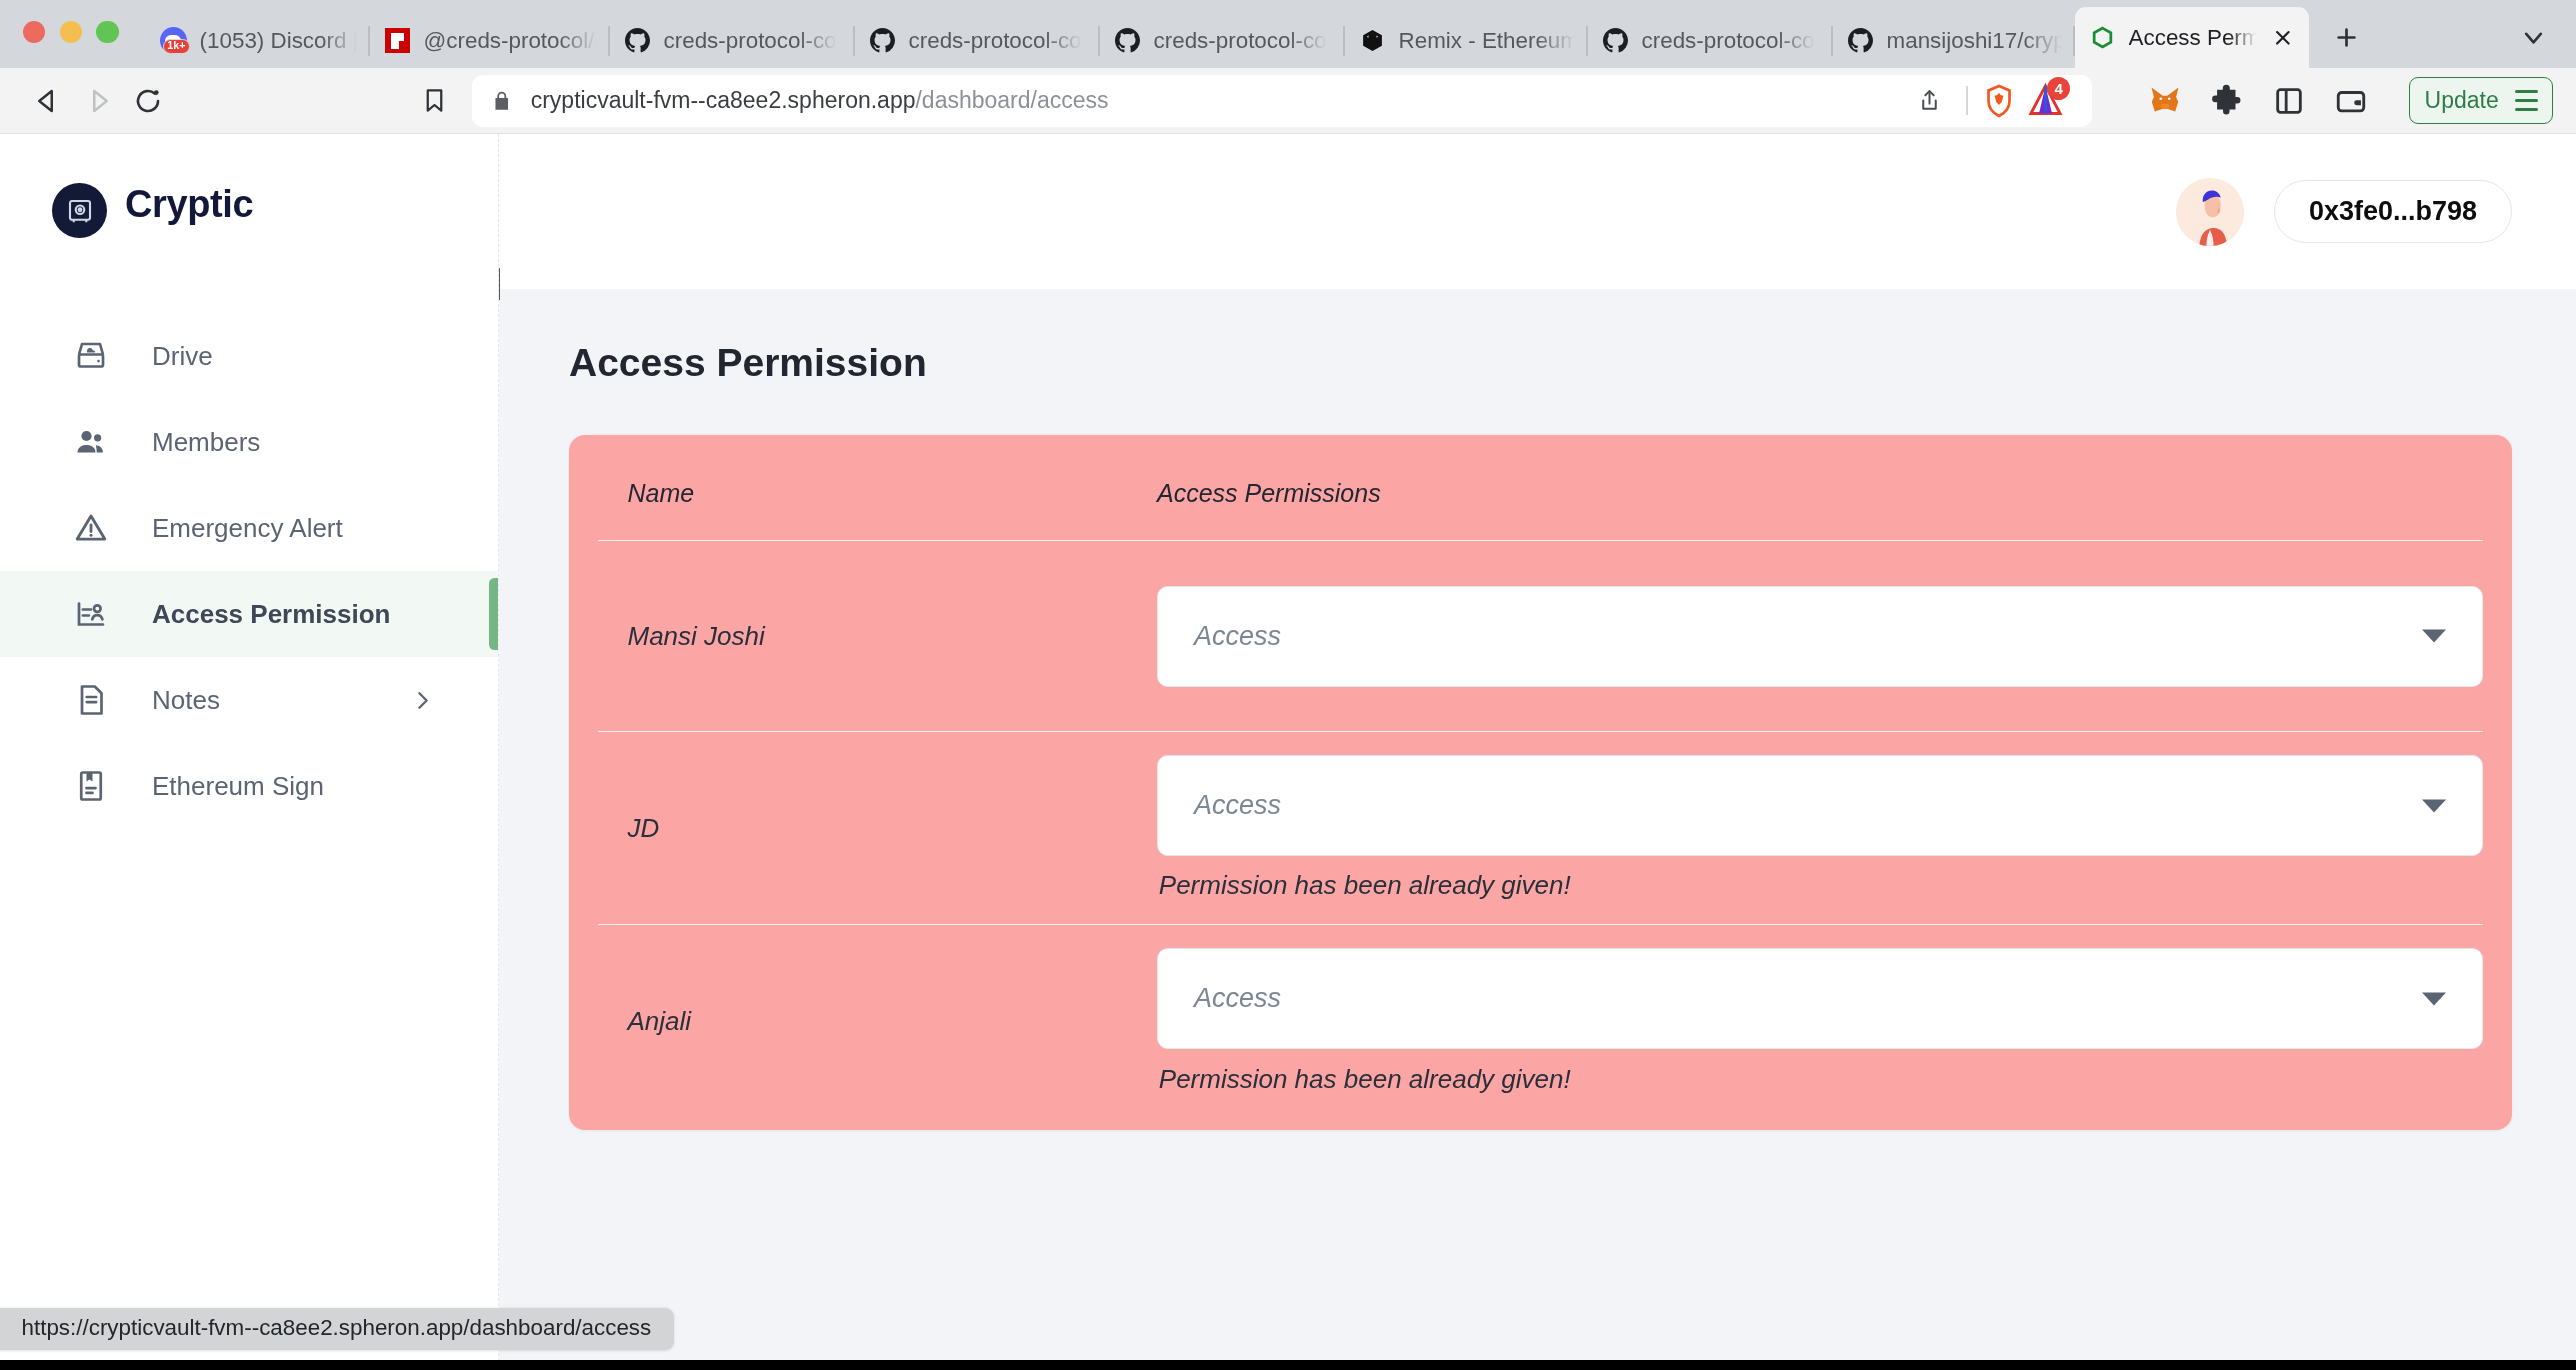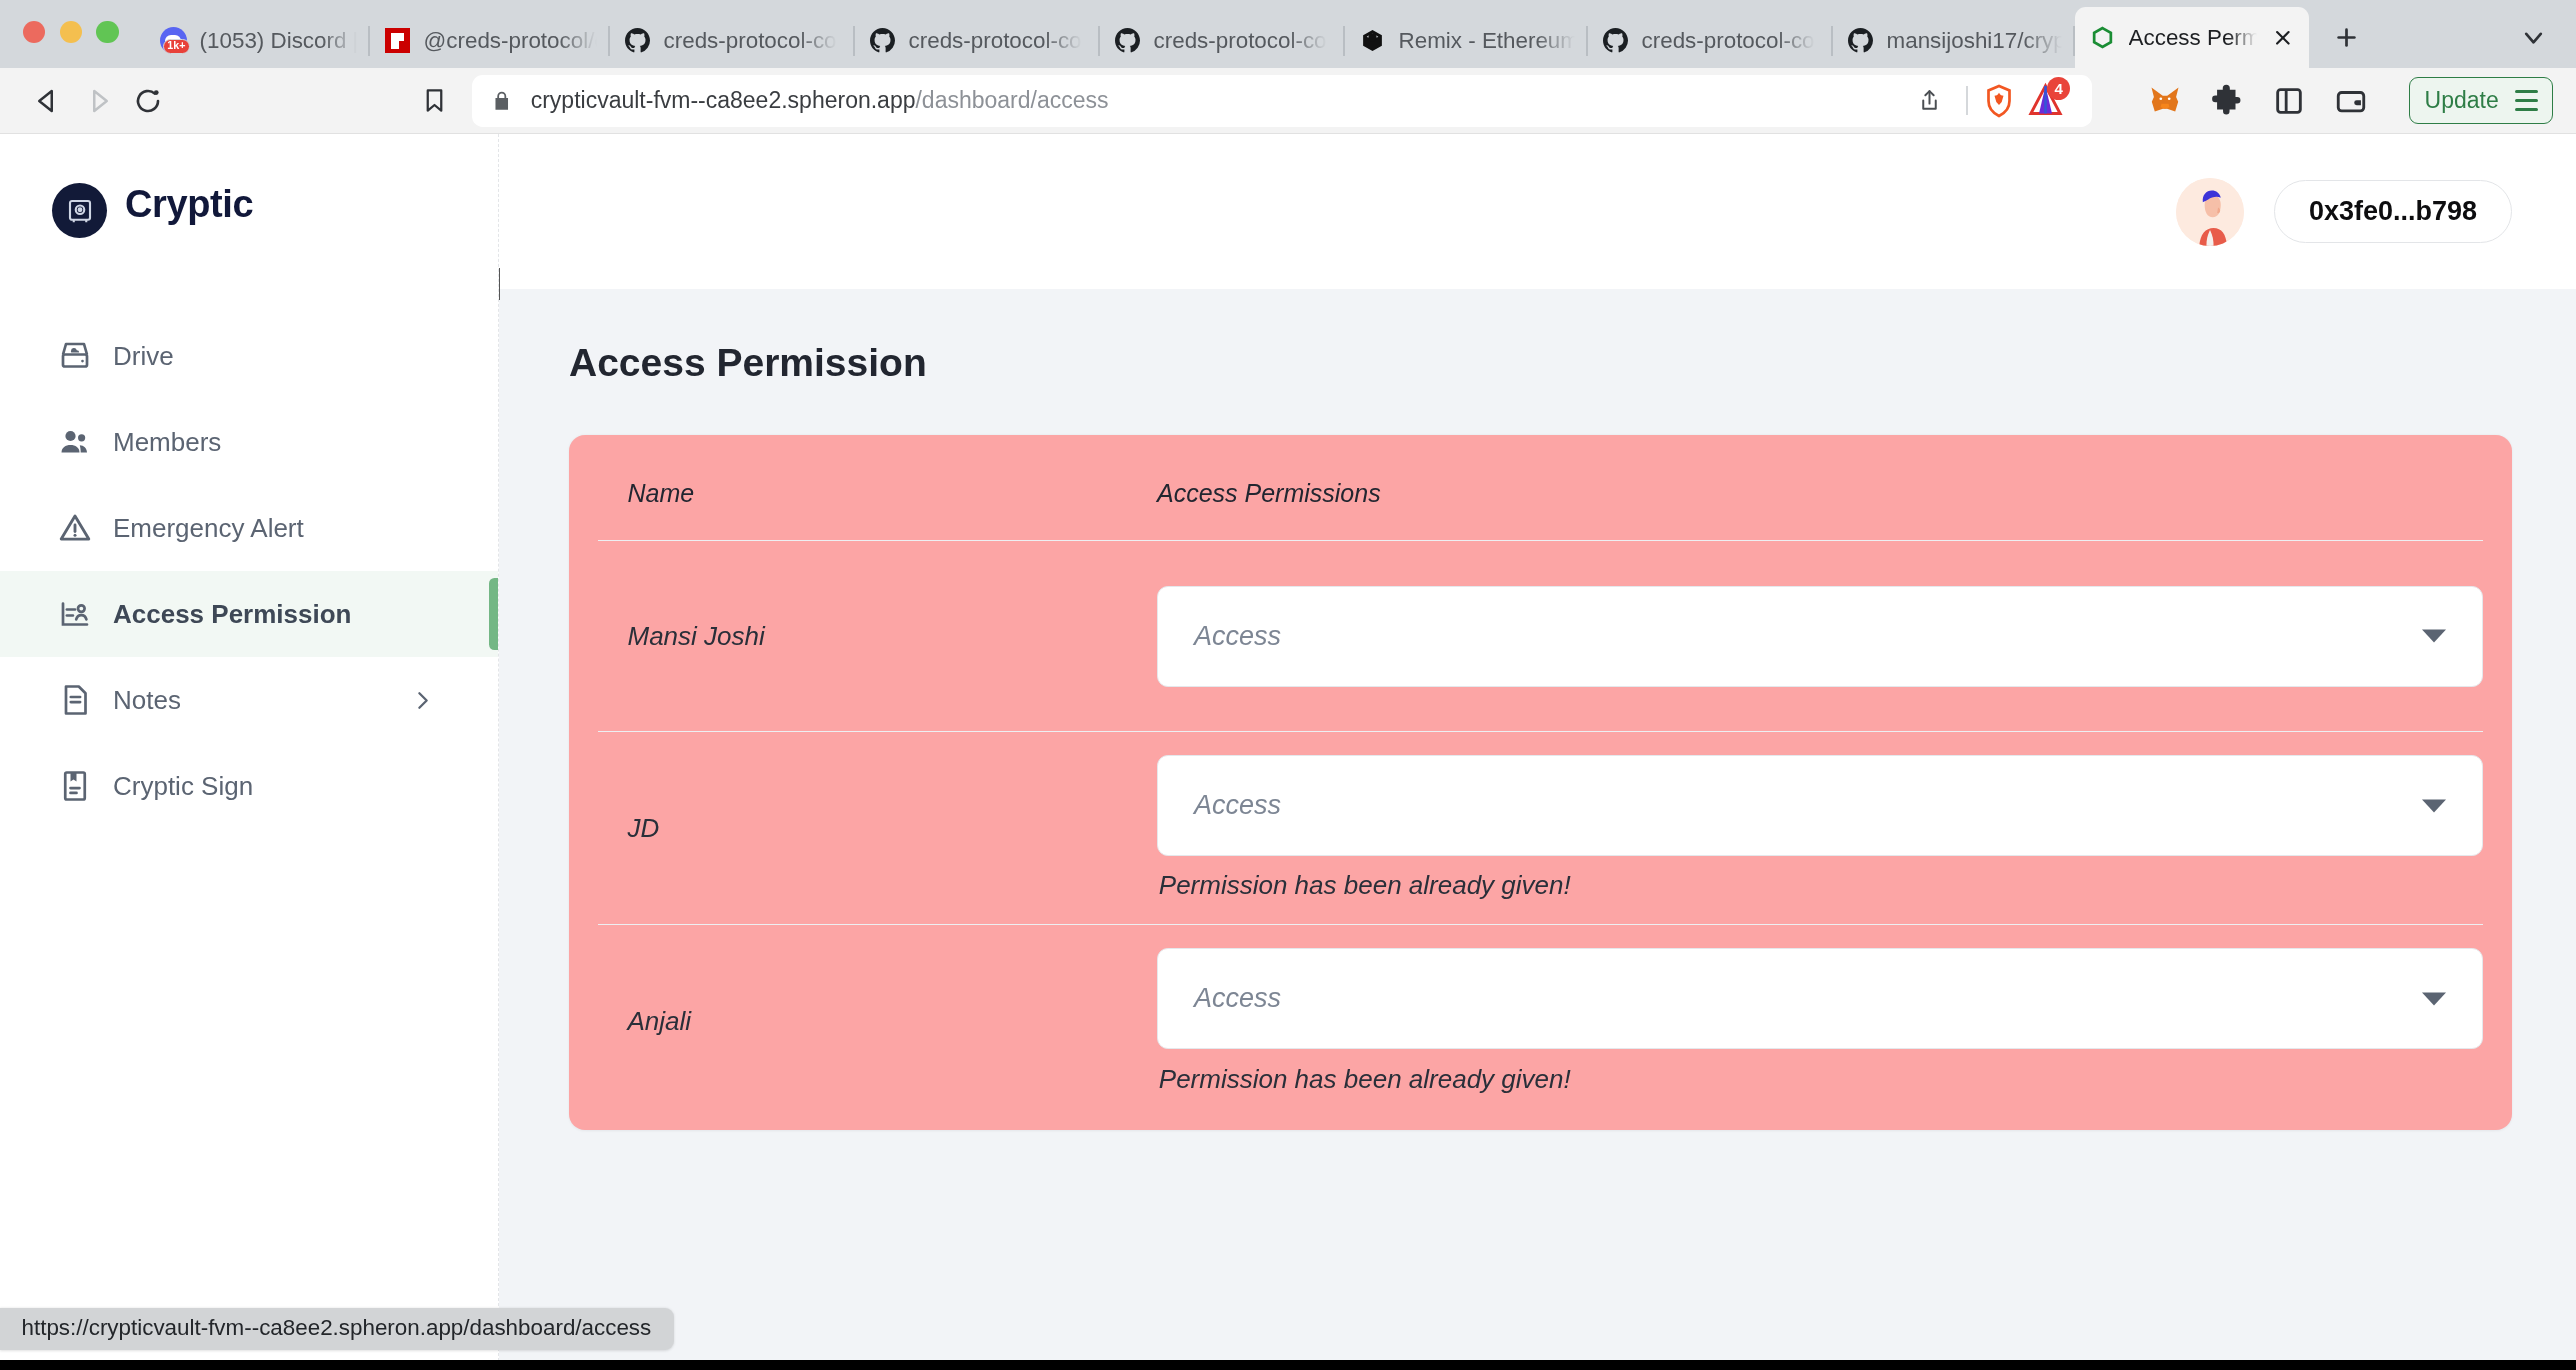--- a/index.html
+++ b/index.html
@@ -164,22 +164,22 @@
     width: 55px; height: 55px; border-radius: 50%;
     background: #121a38; display: flex; align-items: center; justify-content: center; flex: 0 0 55px;
   }
   .logo-text { font-size: 38px; font-weight: 800; color: #11183a; letter-spacing: -0.4px; }
 
   .nav { margin-top: 75px; display: flex; flex-direction: column; }
   .nav-item {
     height: 86px;
     display: flex;
     align-items: center;
-    padding-left: 54px;
-    gap: 18px;
+    padding-left: 70px;
+    gap: 41px;
     position: relative;
     color: #5b6472;
     font-size: 26px;
   }
   .nav-item .nav-icon { width: 41px; height: 41px; flex: 0 0 41px; display: flex; align-items: center; justify-content: center; color: #5b6472; }
   .nav-item.active { background: #f2f8f4; color: #3e4856; font-weight: 600; }
   .nav-item.active::after {
     content: ""; position: absolute; right: 0; top: 7.2px; bottom: 7.2px;
     width: 9px; background: #74b785; border-radius: 5.4px 0 0 5.4px;
   }
@@ -569,21 +569,21 @@
 
         <div class="nav-item">
           <span class="nav-icon">
             <svg viewBox="0 0 24 24" width="36" height="36" fill="none" stroke="#5b6472" stroke-width="1.8" stroke-linejoin="round" stroke-linecap="round">
                 <rect x="5.5" y="3" width="13" height="18" rx="1"></rect>
                 <path d="M9 3v6l2-1.4L13 9V3z" fill="#5b6472" stroke="none"></path>
                 <line x1="9" y1="13.4" x2="15" y2="13.4"></line>
                 <line x1="9" y1="16.6" x2="13" y2="16.6"></line>
               </svg>
           </span>
-          <span>Cryptic Sign</span>
+          <span>Ethereum Sign</span>
         </div>
 
       </div>
     </div>
 
     <div class="content">
 
       <div class="topbar">
         <span class="avatar">
           <svg viewBox="0 0 76 76" width="68" height="68">

